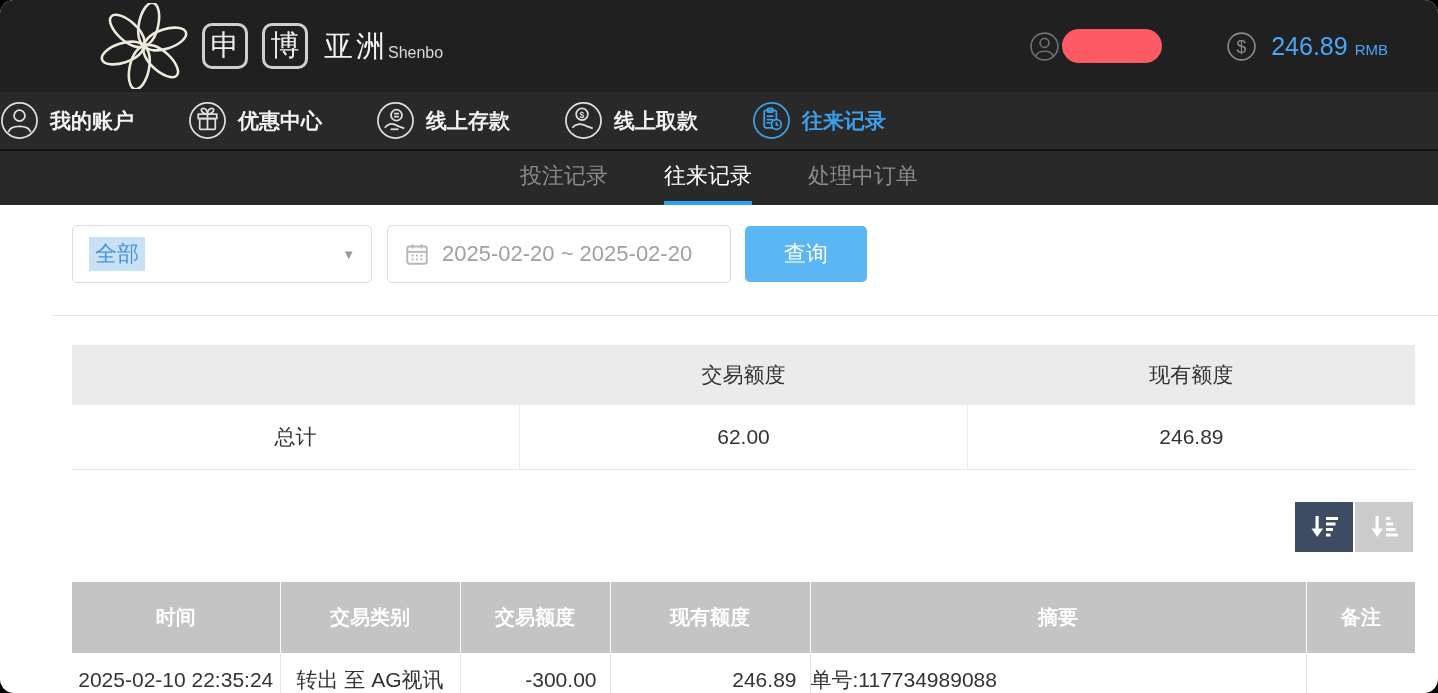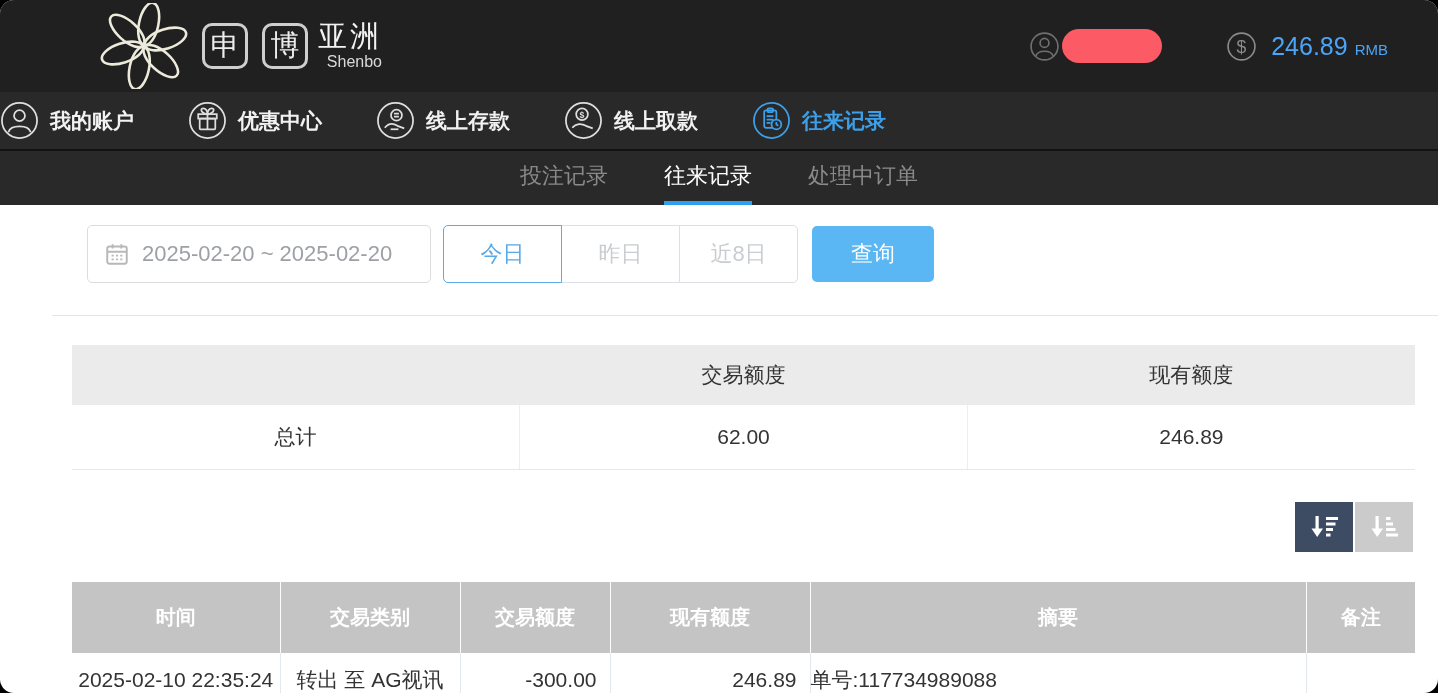--- a/index.html
+++ b/index.html
@@ -6,21 +6,21 @@
   html,body { width:1438px; height:693px; }
   body { background:#000; font-family:"Liberation Sans","DejaVu Sans",sans-serif; }
   .page { position:relative; width:1438px; height:693px; border-radius:14px; overflow:hidden; background:#fff; }
 
   
   .topbar { height:92px; background:#202020; display:flex; align-items:center; }
   .logo { display:flex; align-items:center; padding-left:100px; gap:10px; }
   .logo-flower { width:88px; height:86px; }
   .logo-box { width:46px; height:46px; border:3px solid #cfcfcf; border-radius:10px; color:#ededed;
               font-size:29px; display:flex; align-items:center; justify-content:center; margin-left:4px; }
-  .logo-cn { display:flex; flex-direction:column; line-height:1; }
+  .logo-cn { display:flex; flex-direction:row; margin-left:6px; line-height:1; }
   .logo-region { color:#f2f2f2; font-size:29px; letter-spacing:3px; }
   .logo-en { color:#d9d9d9; font-size:16px; margin-top:3px; align-self:flex-end; }
   .top-right { margin-left:auto; display:flex; align-items:center; padding-right:50px; }
   .avatar-ic { width:31px; height:31px; }
   .masked-pill { width:100px; height:34px; border-radius:17px; background:var(--pill-red,#fc5a64); margin-left:2px; }
   .dollar-ic { width:31px; height:31px; margin-left:64px; }
   .balance { color:var(--balance-blue,#4ba4f7); font-size:25px; margin-left:14px; }
   .currency { color:var(--balance-blue,#4ba4f7); font-size:15px; margin-left:7px; padding-top:6px; }
 
   
@@ -191,37 +191,36 @@
     </div>
   </div>
 
   <div class="subtabs">
     <div class="subtab">投注记录</div>
     <div class="subtab active">往来记录</div>
     <div class="subtab">处理中订单</div>
   </div>
 
   <div class="filter-row">
+    <div class="select">
+      <span class="sel-val">全部</span>
+      <span class="chev">▼</span>
+    </div>
 
     <div class="datebox">
       <svg viewBox="0 0 24 24" fill="none" stroke="currentColor" stroke-width="1.8">
         <rect x="3" y="5" width="18" height="16" rx="2"></rect>
           <line x1="3" y1="10" x2="21" y2="10"></line>
         <line x1="8" y1="3" x2="8" y2="7"></line>
           <line x1="16" y1="3" x2="16" y2="7"></line>
         <path d="M7 13.5 h2 M11 13.5 h2 M15 13.5 h2 M7 17 h2 M11 17 h2 M15 17 h2" stroke-width="1.6"></path>
       </svg>
       <span>2025-02-20 ~ 2025-02-20</span>
     </div>
 
-    <div class="quick-group">
-      <button class="qbtn active">今日</button>
-      <button class="qbtn">昨日</button>
-      <button class="qbtn">近8日</button>
-    </div>
 
     <button class="search-btn">查询</button>
   </div>
 
   <hr class="divider">
 
   <table class="summary">
     <tbody>
         <tr>
       <th></th>

